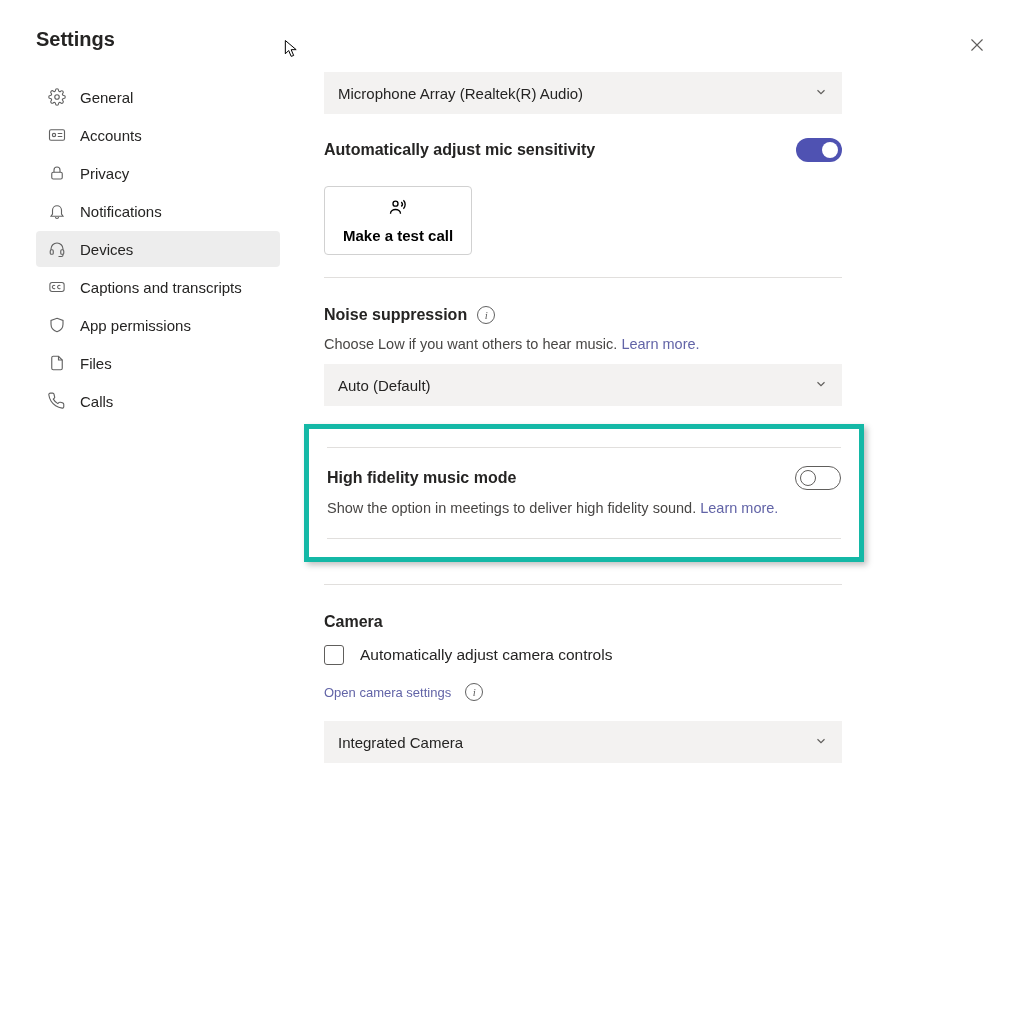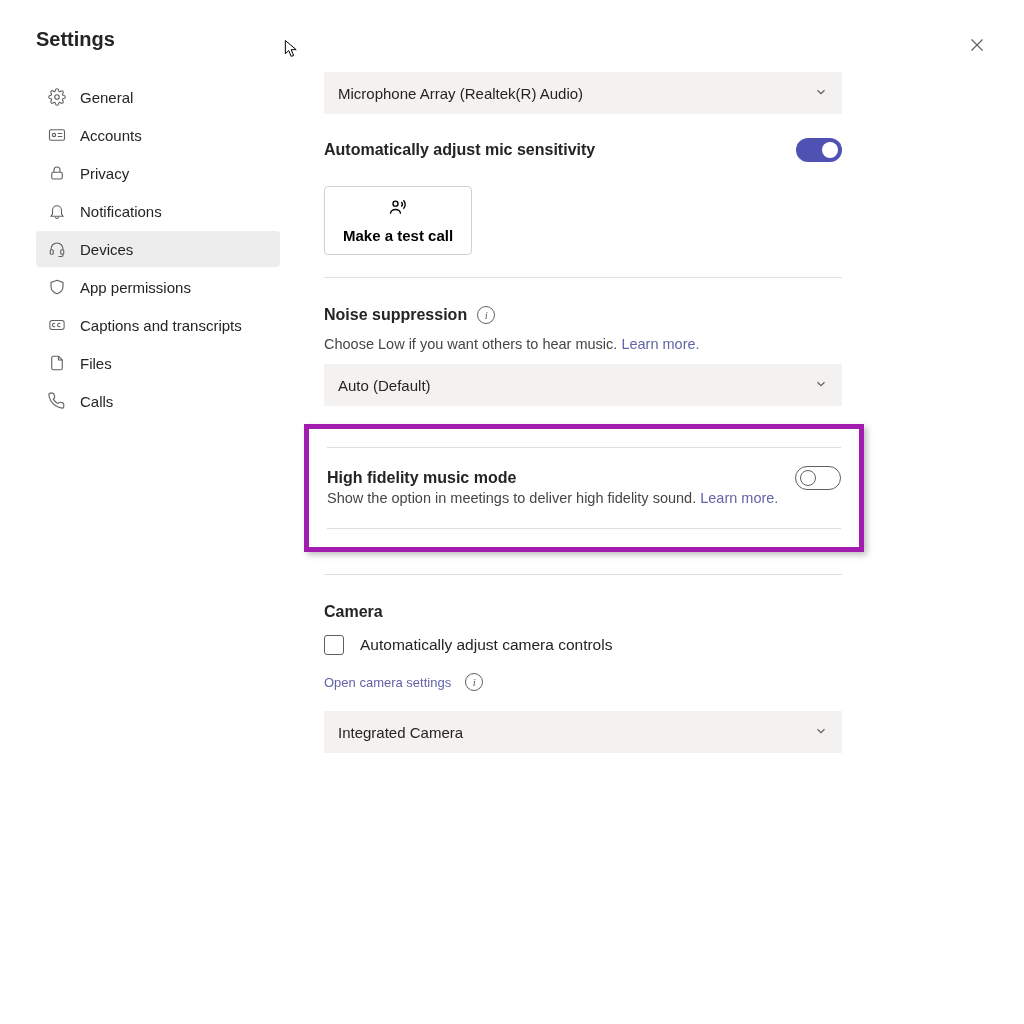--- a/index.html
+++ b/index.html
@@ -168,32 +168,32 @@
   .section-desc {
     font-size: 14.5px;
     color: #484644;
     margin-top: 12px;
     margin-bottom: 12px;
     width: 518px;
   }
   .link { color: #6264a7; cursor: pointer; }
   .highlight-box {
     width: 560px;
-    border: 5px solid #a21caf;
+    border: 5px solid #14b8a6;
     box-shadow: 3px 3px 6px rgba(0,0,0,.25);
     padding: 12px 18px 18px 18px;
     margin-top: 18px;
     margin-left: -20px;
   }
   .highlight-box .divider { width: 100%; margin: 6px 0 18px 0; }
   .hf-row {
     display: flex; align-items: center; justify-content: space-between;
   }
   .hf-title { font-size: 16px; font-weight: 700; }
-  .hf-desc { font-size: 14.5px; color: #484644; }
+  .hf-desc { font-size: 14.5px; color: #484644; margin-top: 10px; }
   .secondary-ringer-block { margin-top: 26px; }
   .camera-block { margin-top: 28px; }
   .checkbox-row {
     display: flex; align-items: center; gap: 16px;
     margin-top: 14px;
     font-size: 15.5px;
   }
   .checkbox {
     width: 20px; height: 20px;
     border: 1.5px solid #605e5c;
@@ -276,35 +276,35 @@
               <rect x="3" y="13" width="4" height="6" rx="1.5"></rect>
               <rect x="17" y="13" width="4" height="6" rx="1.5"></rect>
               <path d="M20 19v1a2 2 0 01-2 2h-4"></path>
             </svg>
         </span>
         <span>Devices</span>
       </li>
 
       <li class="nav-item">
         <span class="icon">
-          <svg viewBox="0 0 24 24" fill="none" stroke="currentColor" stroke-width="1.5">
-              <path d="M12 3l8 3v5c0 5-3.5 8.5-8 10-4.5-1.5-8-5-8-10V6l8-3z"></path>
-            </svg>
-        </span>
-        <span>App permissions</span>
-      </li>
-
-      <li class="nav-item">
-        <span class="icon">
           <svg viewBox="0 0 24 24" fill="none" stroke="currentColor" stroke-width="1.4">
               <rect x="2.5" y="6" width="19" height="12" rx="3"></rect>
               <path d="M9.5 10.2a2.3 2.3 0 100 3.6M16.5 10.2a2.3 2.3 0 100 3.6"></path>
             </svg>
         </span>
         <span>Captions and transcripts</span>
+      </li>
+
+      <li class="nav-item">
+        <span class="icon">
+          <svg viewBox="0 0 24 24" fill="none" stroke="currentColor" stroke-width="1.5">
+              <path d="M12 3l8 3v5c0 5-3.5 8.5-8 10-4.5-1.5-8-5-8-10V6l8-3z"></path>
+            </svg>
+        </span>
+        <span>App permissions</span>
       </li>
 
       <li class="nav-item">
         <span class="icon">
           <svg viewBox="0 0 24 24" fill="none" stroke="currentColor" stroke-width="1.5">
               <path d="M14 3H7a2 2 0 00-2 2v14a2 2 0 002 2h10a2 2 0 002-2V8l-5-5z"></path>
               <path d="M14 3v5h5"></path>
             </svg>
         </span>
         <span>Files</span>

